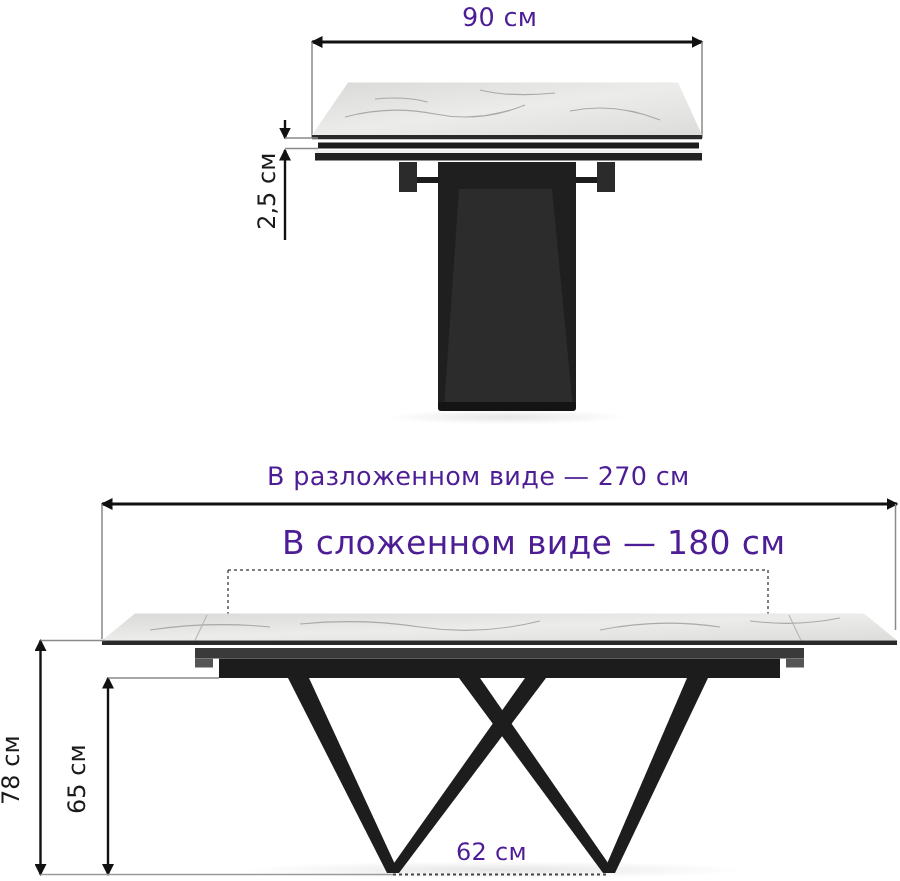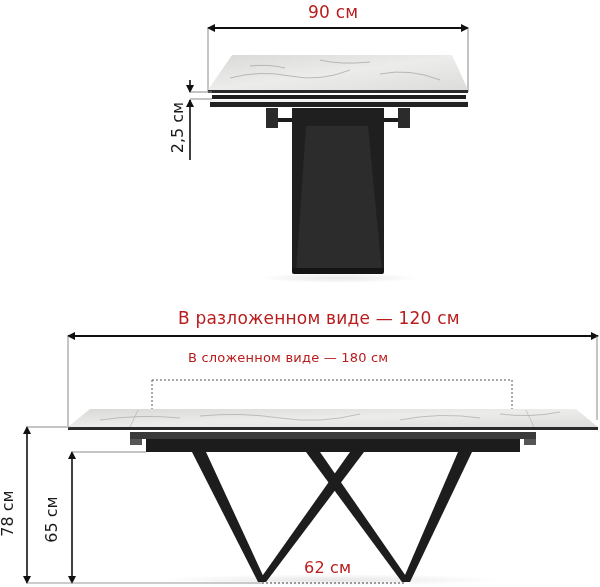--- a/index.html
+++ b/index.html
@@ -1,18 +1,18 @@
 <!DOCTYPE html>
 <html><head>
 <meta charset="utf-8">
 <style>
   html, body { margin: 0; padding: 0; background: #ffffff; }
   body { width: 600px; height: 587px; position: relative; overflow: hidden;
          font-family: "DejaVu Sans", sans-serif; color: #1a1a1a; }
-  .label { position: absolute; font-size: 16px; color: #b91c1c; white-space: nowrap; letter-spacing: 0.2px; }
+  .label { position: absolute; font-size: 16px; color: #4c1d95; white-space: nowrap; letter-spacing: 0.2px; }
   .vlabel { position: absolute; font-size: 16px; color: #1a1a1a; white-space: nowrap;
             transform: rotate(-90deg); transform-origin: center center; }
   svg.art { position: absolute; left: 0; top: 0; }
 </style>
 </head>
 <body>
 
 <svg class="art" width="600" height="587" viewBox="0 0 600 587" xmlns="http://www.w3.org/2000/svg">
   <defs>
     <marker id="arrowEnd" markerWidth="8" markerHeight="8" refX="7" refY="4" orient="auto" markerUnits="userSpaceOnUse">
@@ -100,18 +100,18 @@
     <line x1="72" y1="452" x2="72" y2="583" stroke="#111" stroke-width="1.6" marker-start="url(#arrowStart)" marker-end="url(#arrowEnd)"></line>
     <line x1="72" y1="452" x2="146" y2="452" stroke="#8a8a8a" stroke-width="1"></line>
 
     <line x1="27" y1="583" x2="262" y2="583" stroke="#9a9a9a" stroke-width="1"></line>
   </g>
 </svg>
 
 <div class="label" style="left:308px; top:2px; font-size:17px;">90 см</div>
 <div class="vlabel" style="left:152px; top:118px;">2,5 см</div>
 
-<div class="label" style="left:178px; top:308px; font-size:17px;">В разложенном виде — 120 см</div>
-<div class="label" style="left:188px; top:350px; font-size:13px;">В сложенном виде — 180 см</div>
+<div class="label" style="left:178px; top:308px; font-size:17px;">В разложенном виде — 270 см</div>
+<div class="label" style="left:188px; top:350px; font-size:22px;">В сложенном виде — 180 см</div>
 
 <div class="vlabel" style="left:-16px; top:504px;">78 см</div>
 <div class="vlabel" style="left:28px; top:510px;">65 см</div>
 <div class="label" style="left:304px; top:558px;">62 см</div>
 
 </body></html>

